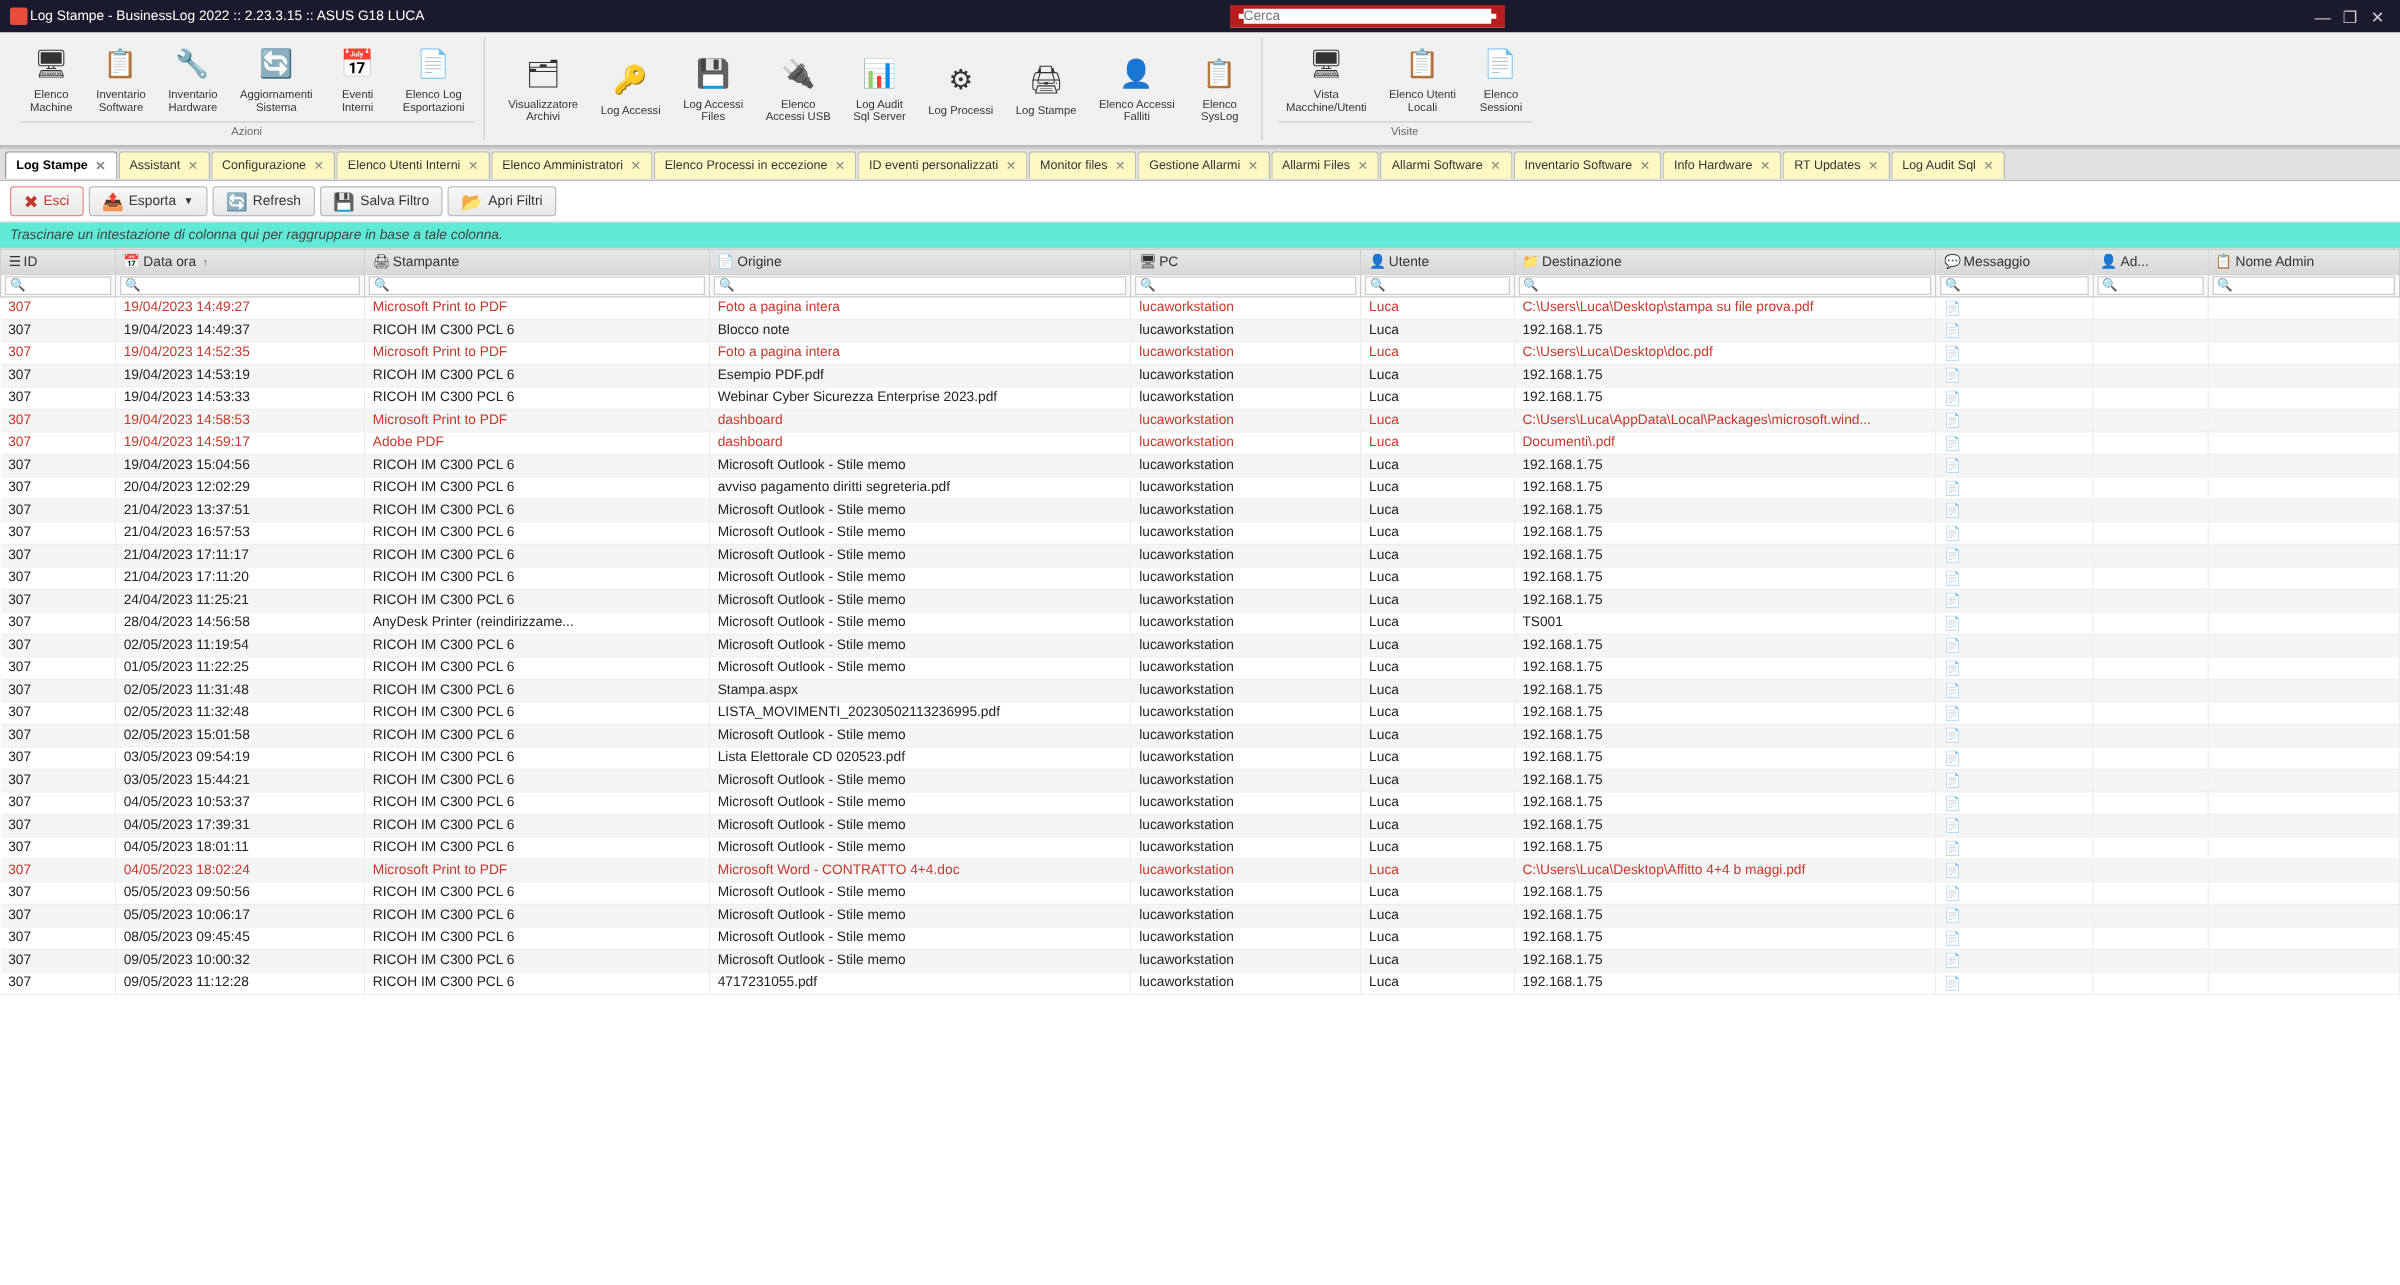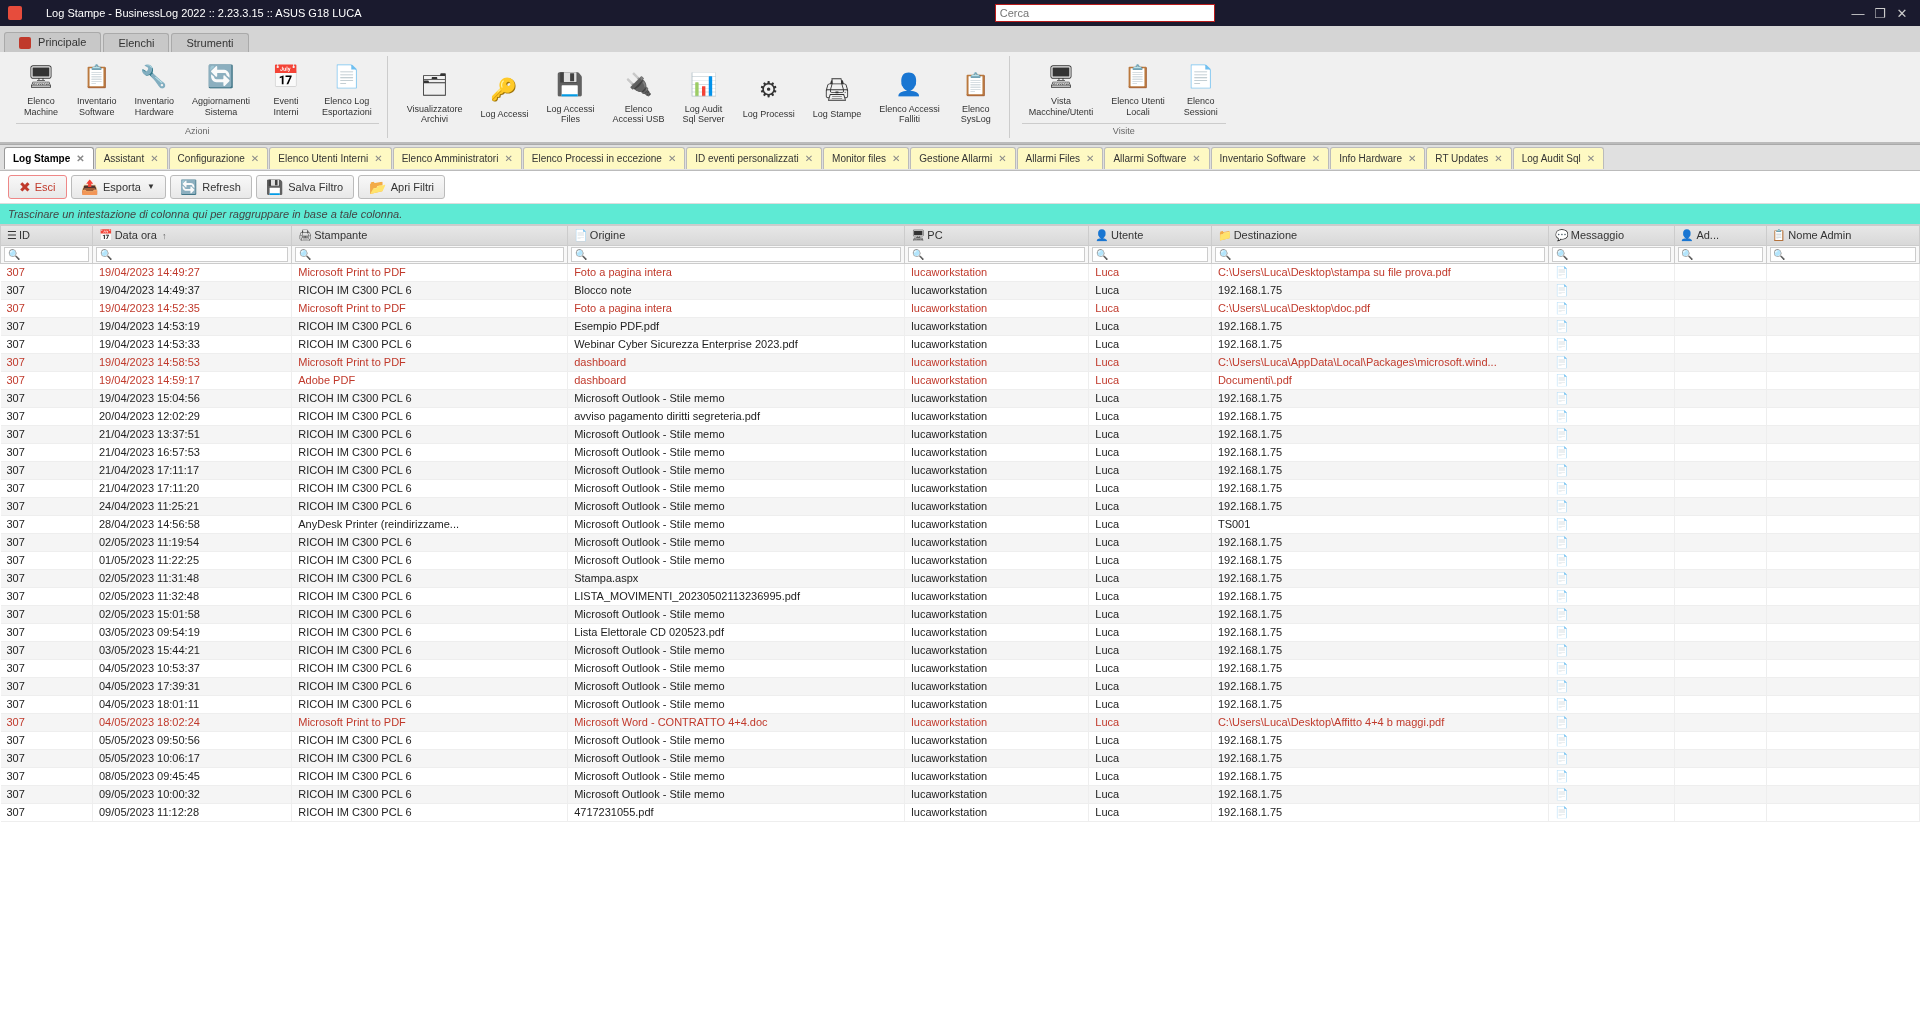--- a/index.html
+++ b/index.html
@@ -9,25 +9,25 @@
     #titlebar {
       background: #1a1a2e;
       color: #fff;
       height: 26px;
       display: flex;
       align-items: center;
       padding: 0 8px;
       font-size: 11px;
       justify-content: space-between;
     }
-    #titlebar .title { display: flex; align-items: center; gap: 24px; }
+    #titlebar .title { display: flex; align-items: center; gap: 2px; }
     #titlebar .title .icon { width: 14px; height: 14px; background: #e74c3c; border-radius: 2px; display: inline-block; }
     #titlebar .win-controls { display: flex; gap: 2px; }
     #titlebar .win-controls span { width: 20px; height: 20px; display: flex; align-items: center; justify-content: center; cursor: pointer; font-size: 13px; color: #ccc; }
-    #titlebar .search-box { background: #fff; border: 1px solid #b91c1c; height: 18px; width: 220px; display: flex; align-items: center; padding: 0 4px; }
+    #titlebar .search-box { background: #fff; border: 7px solid #b91c1c; height: 18px; width: 220px; display: flex; align-items: center; padding: 0 4px; }
     #titlebar .search-box input { border: none; outline: none; width: 100%; font-size: 11px; }
 
     
     #ribbon {
       background: linear-gradient(to bottom, #e8e8e8, #d0d0d0);
       border-bottom: 1px solid #aaa;
     }
     #ribbon-tabs {
       display: flex;
       background: #d5d5d5;
@@ -262,32 +262,20 @@
     <input type="text" placeholder="Cerca" style="">
   </div>
   <div class="win-controls">
     <span>—</span>
     <span>❐</span>
     <span>✕</span>
   </div>
 </div>
 
 <div id="ribbon">
-  <div id="ribbon-tabs">
-    <div class="ribbon-tab">
-      <span class="tab-icon"></span>
-      <span>Principale</span>
-    </div>
-    <div class="ribbon-tab">
-      <span>Elenchi</span>
-    </div>
-    <div class="ribbon-tab">
-      <span>Strumenti</span>
-    </div>
-  </div>
   <div id="ribbon-content">
 
     <div class="ribbon-group">
       <div class="ribbon-buttons">
         <div class="ribbon-btn">
           <div class="btn-icon">🖥</div>
           <div class="btn-label">Elenco<br>Machine</div>
         </div>
         <div class="ribbon-btn">
           <div class="btn-icon">📋</div>

